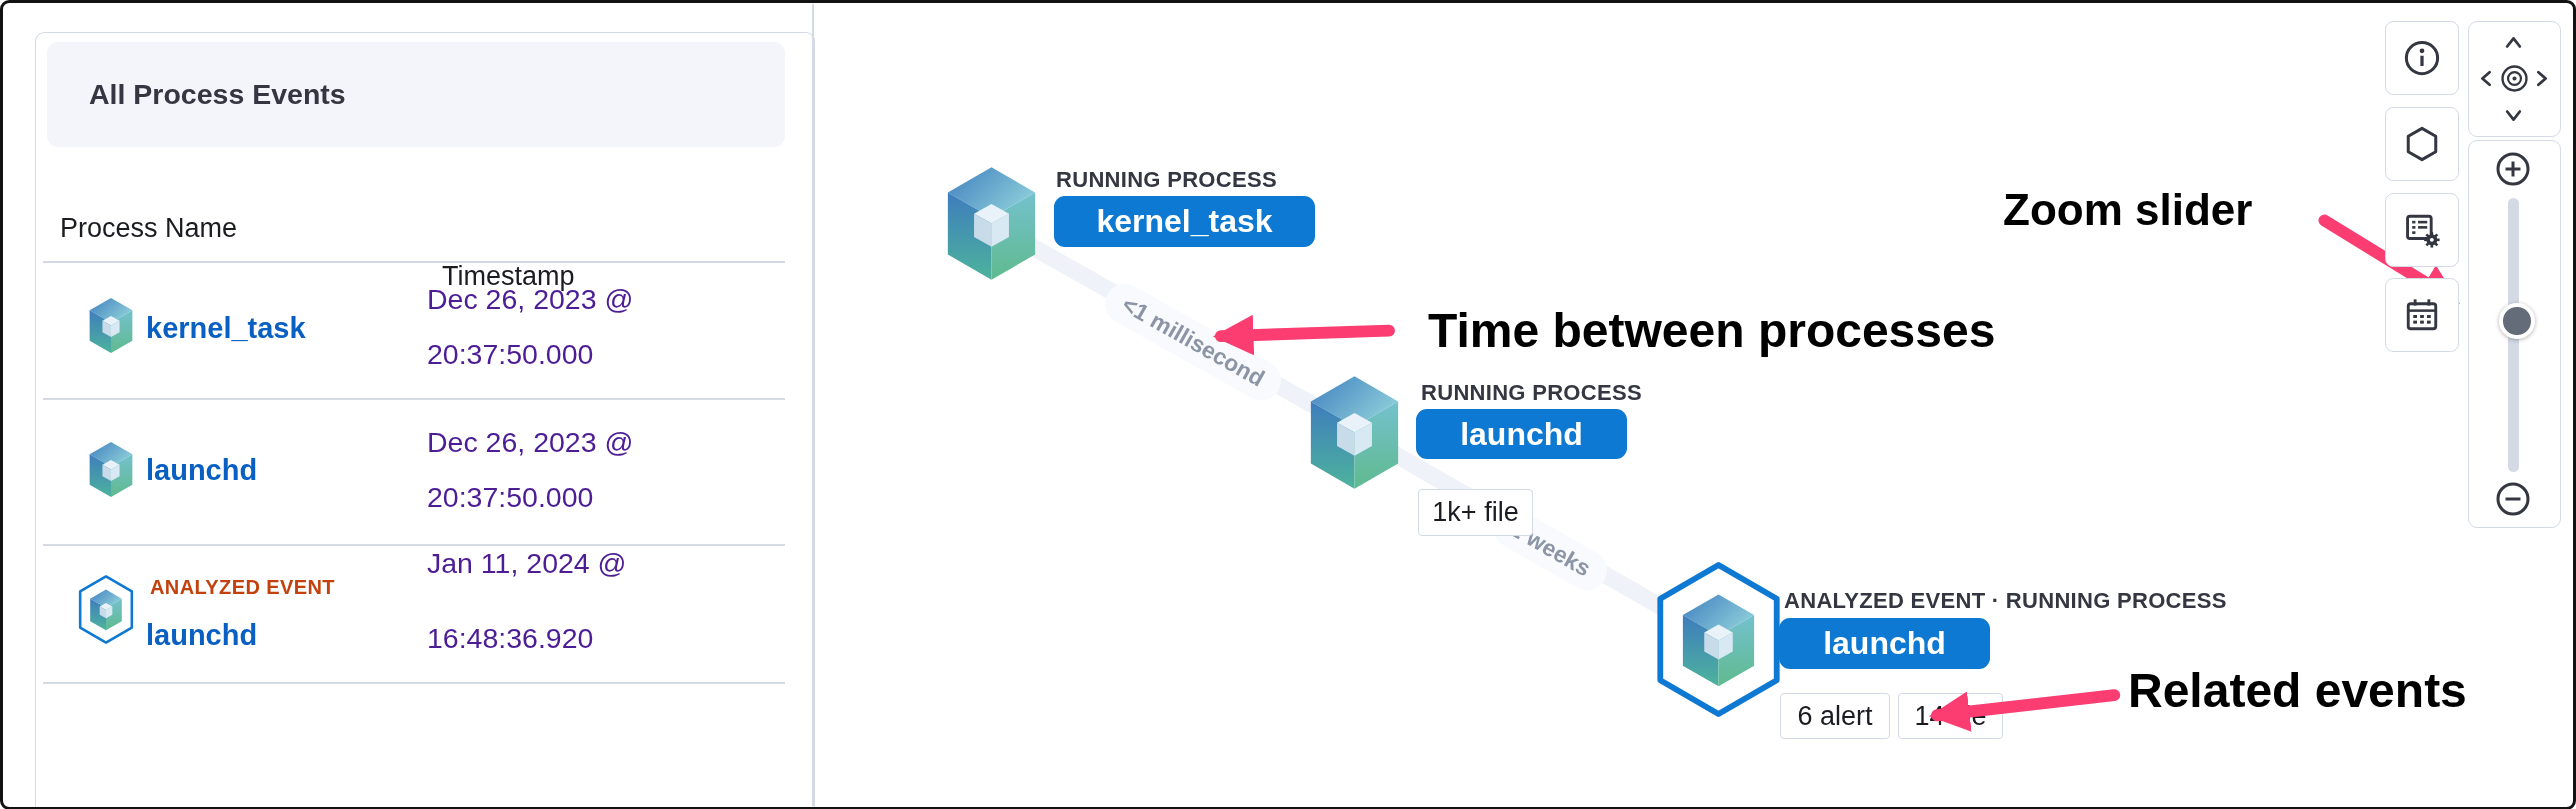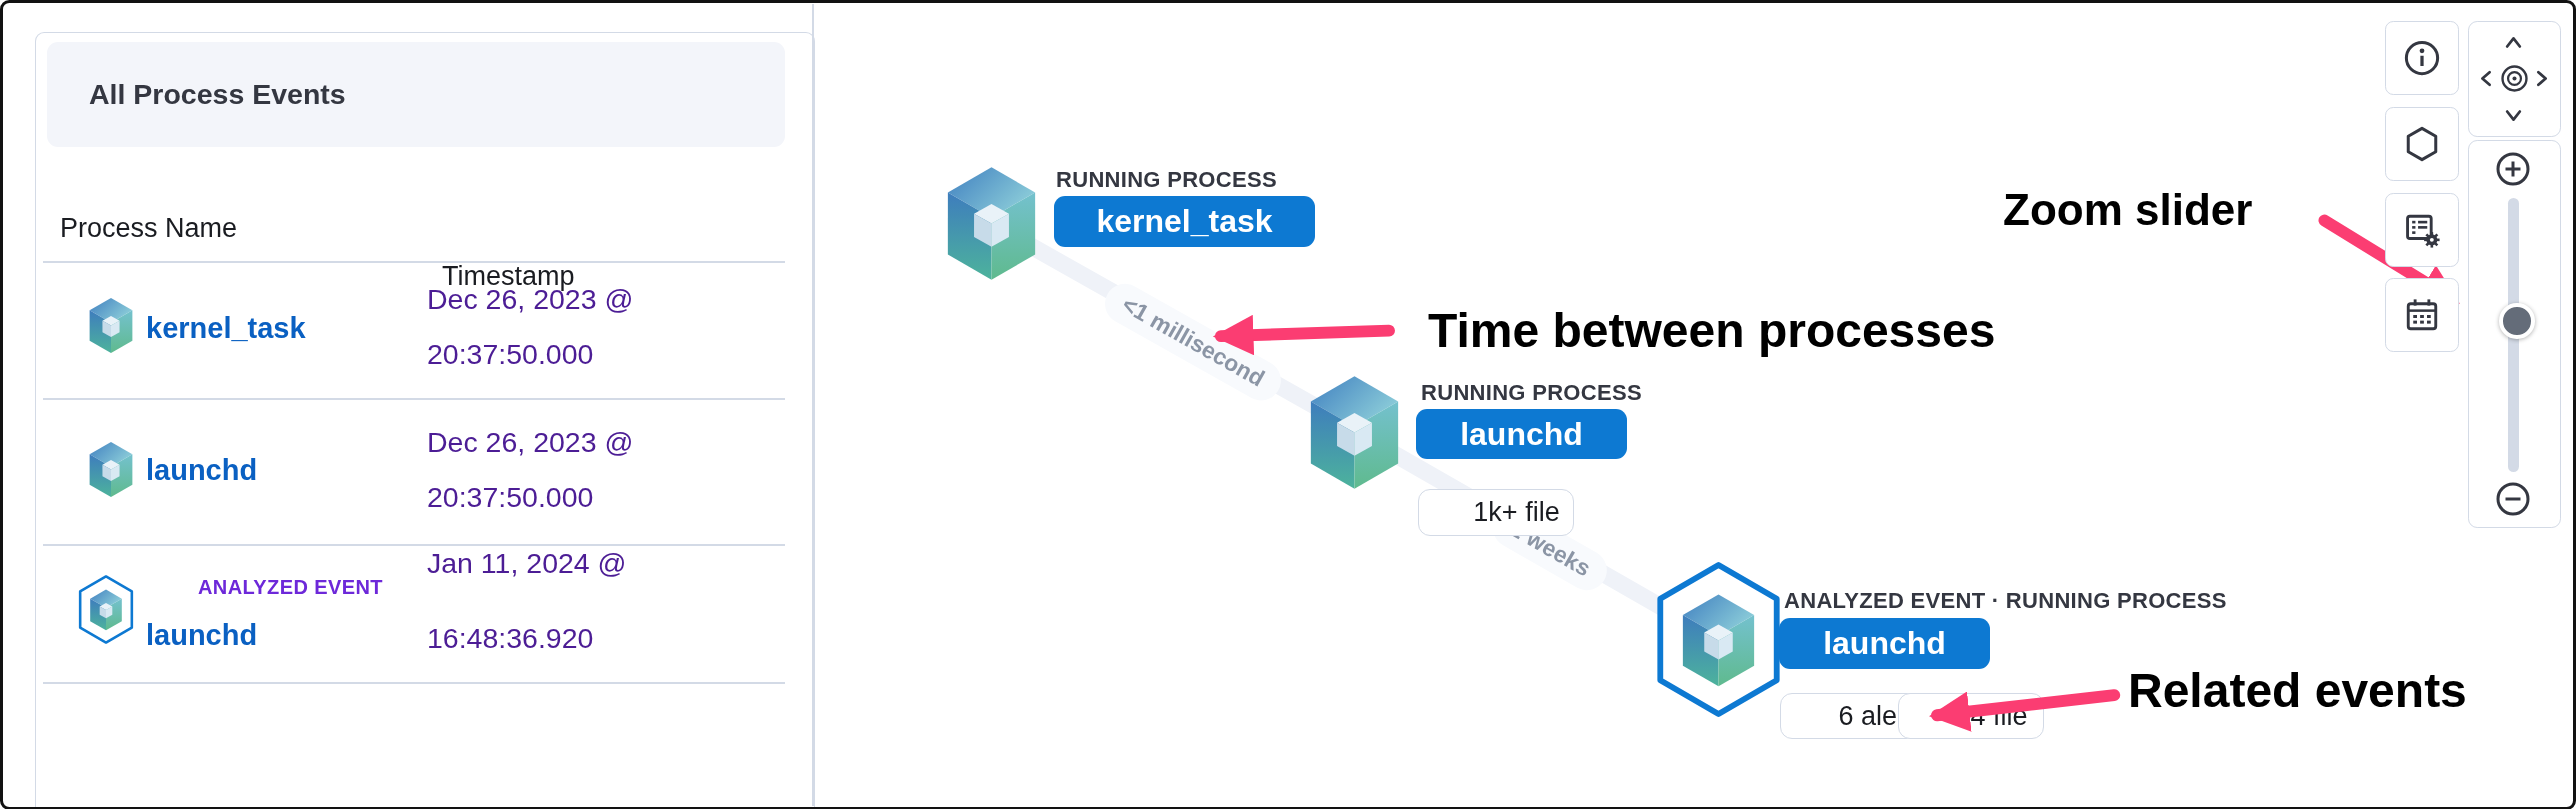--- a/index.html
+++ b/index.html
@@ -10,36 +10,36 @@
   
   .left-card{position:absolute;left:35px;top:32px;width:778px;height:778px;
     border:1.8px solid #d3dae6;border-bottom:none;border-radius:9.2px 9.2px 0 0;background:#fff;z-index:5;}
   .panel-title-box{position:absolute;left:11px;top:9.2px;width:738px;height:105px;
     background:#f3f5fa;border-radius:11px;display:flex;align-items:center;}
   .panel-title{margin-left:42px;font-size:28.5px;font-weight:600;color:#343741;}
   .th{position:absolute;font-size:27px;font-weight:400;color:#1a1c21;}
   .sep{position:absolute;left:7.3px;width:742px;height:1.8px;background:#d3dae6;}
   .cell-name{position:absolute;left:110px;font-size:29px;font-weight:600;color:#0a60c2;white-space:nowrap;}
   .cell-ts{position:absolute;left:391px;font-size:28.5px;color:#4c1d95;white-space:nowrap;}
-  .evt-label{position:absolute;left:114px;font-size:20px;font-weight:700;color:#6d28d9;letter-spacing:0.4px;white-space:nowrap;margin-left:48px;}
+  .evt-label{position:absolute;left:114px;font-size:20px;font-weight:700;color:#c2410c;letter-spacing:0.4px;white-space:nowrap;}
   .row-icon{position:absolute;}
 
   
   .v-divider{position:absolute;left:812px;top:3.7px;width:1.8px;height:802px;background:#d3dae6;z-index:6;}
 
   
   .edge{position:absolute;height:16.5px;border-radius:8.3px;background:#eff2f8;z-index:1;}
   .edge-label{position:absolute;z-index:2;background:#f8fafd;border-radius:20px;padding:6.4px 18.4px;
     font-size:23px;font-weight:700;color:#8b95a5;white-space:nowrap;}
   .cube-node{position:absolute;z-index:3;}
   .node-type{position:absolute;z-index:4;font-size:22px;font-weight:700;color:#343741;letter-spacing:0.3px;white-space:nowrap;}
   .node-pill{position:absolute;z-index:4;background:#0d79d2;border-radius:11px;display:flex;align-items:center;justify-content:center;
     color:#fff;font-size:32px;font-weight:700;white-space:nowrap;}
-  .evt-badge{position:absolute;z-index:4;background:#fff;border:1.8px solid #d3dae6;border-radius:12px;
-    display:flex;align-items:center;justify-content:center;font-size:27px;color:#1a1c21;white-space:nowrap;padding-left:41px;}
+  .evt-badge{position:absolute;z-index:4;background:#fff;border:1.8px solid #d3dae6;border-radius:4px;
+    display:flex;align-items:center;justify-content:center;font-size:27px;color:#1a1c21;white-space:nowrap;}
 
   
   .ann{position:absolute;z-index:7;font-size:48px;font-weight:700;color:#000;white-space:nowrap;}
   .ann-small{font-size:44px;}
   .arrows{position:absolute;inset:0;z-index:6;pointer-events:none;}
 
   
   .tb-btn{position:absolute;width:72px;height:72px;background:#fff;border:1.8px solid #d3dae6;border-radius:8.3px;
     display:flex;align-items:center;justify-content:center;z-index:10;}
   .tb-panel{position:absolute;background:#fff;border:1.8px solid #d3dae6;border-radius:9.2px;z-index:10;}

